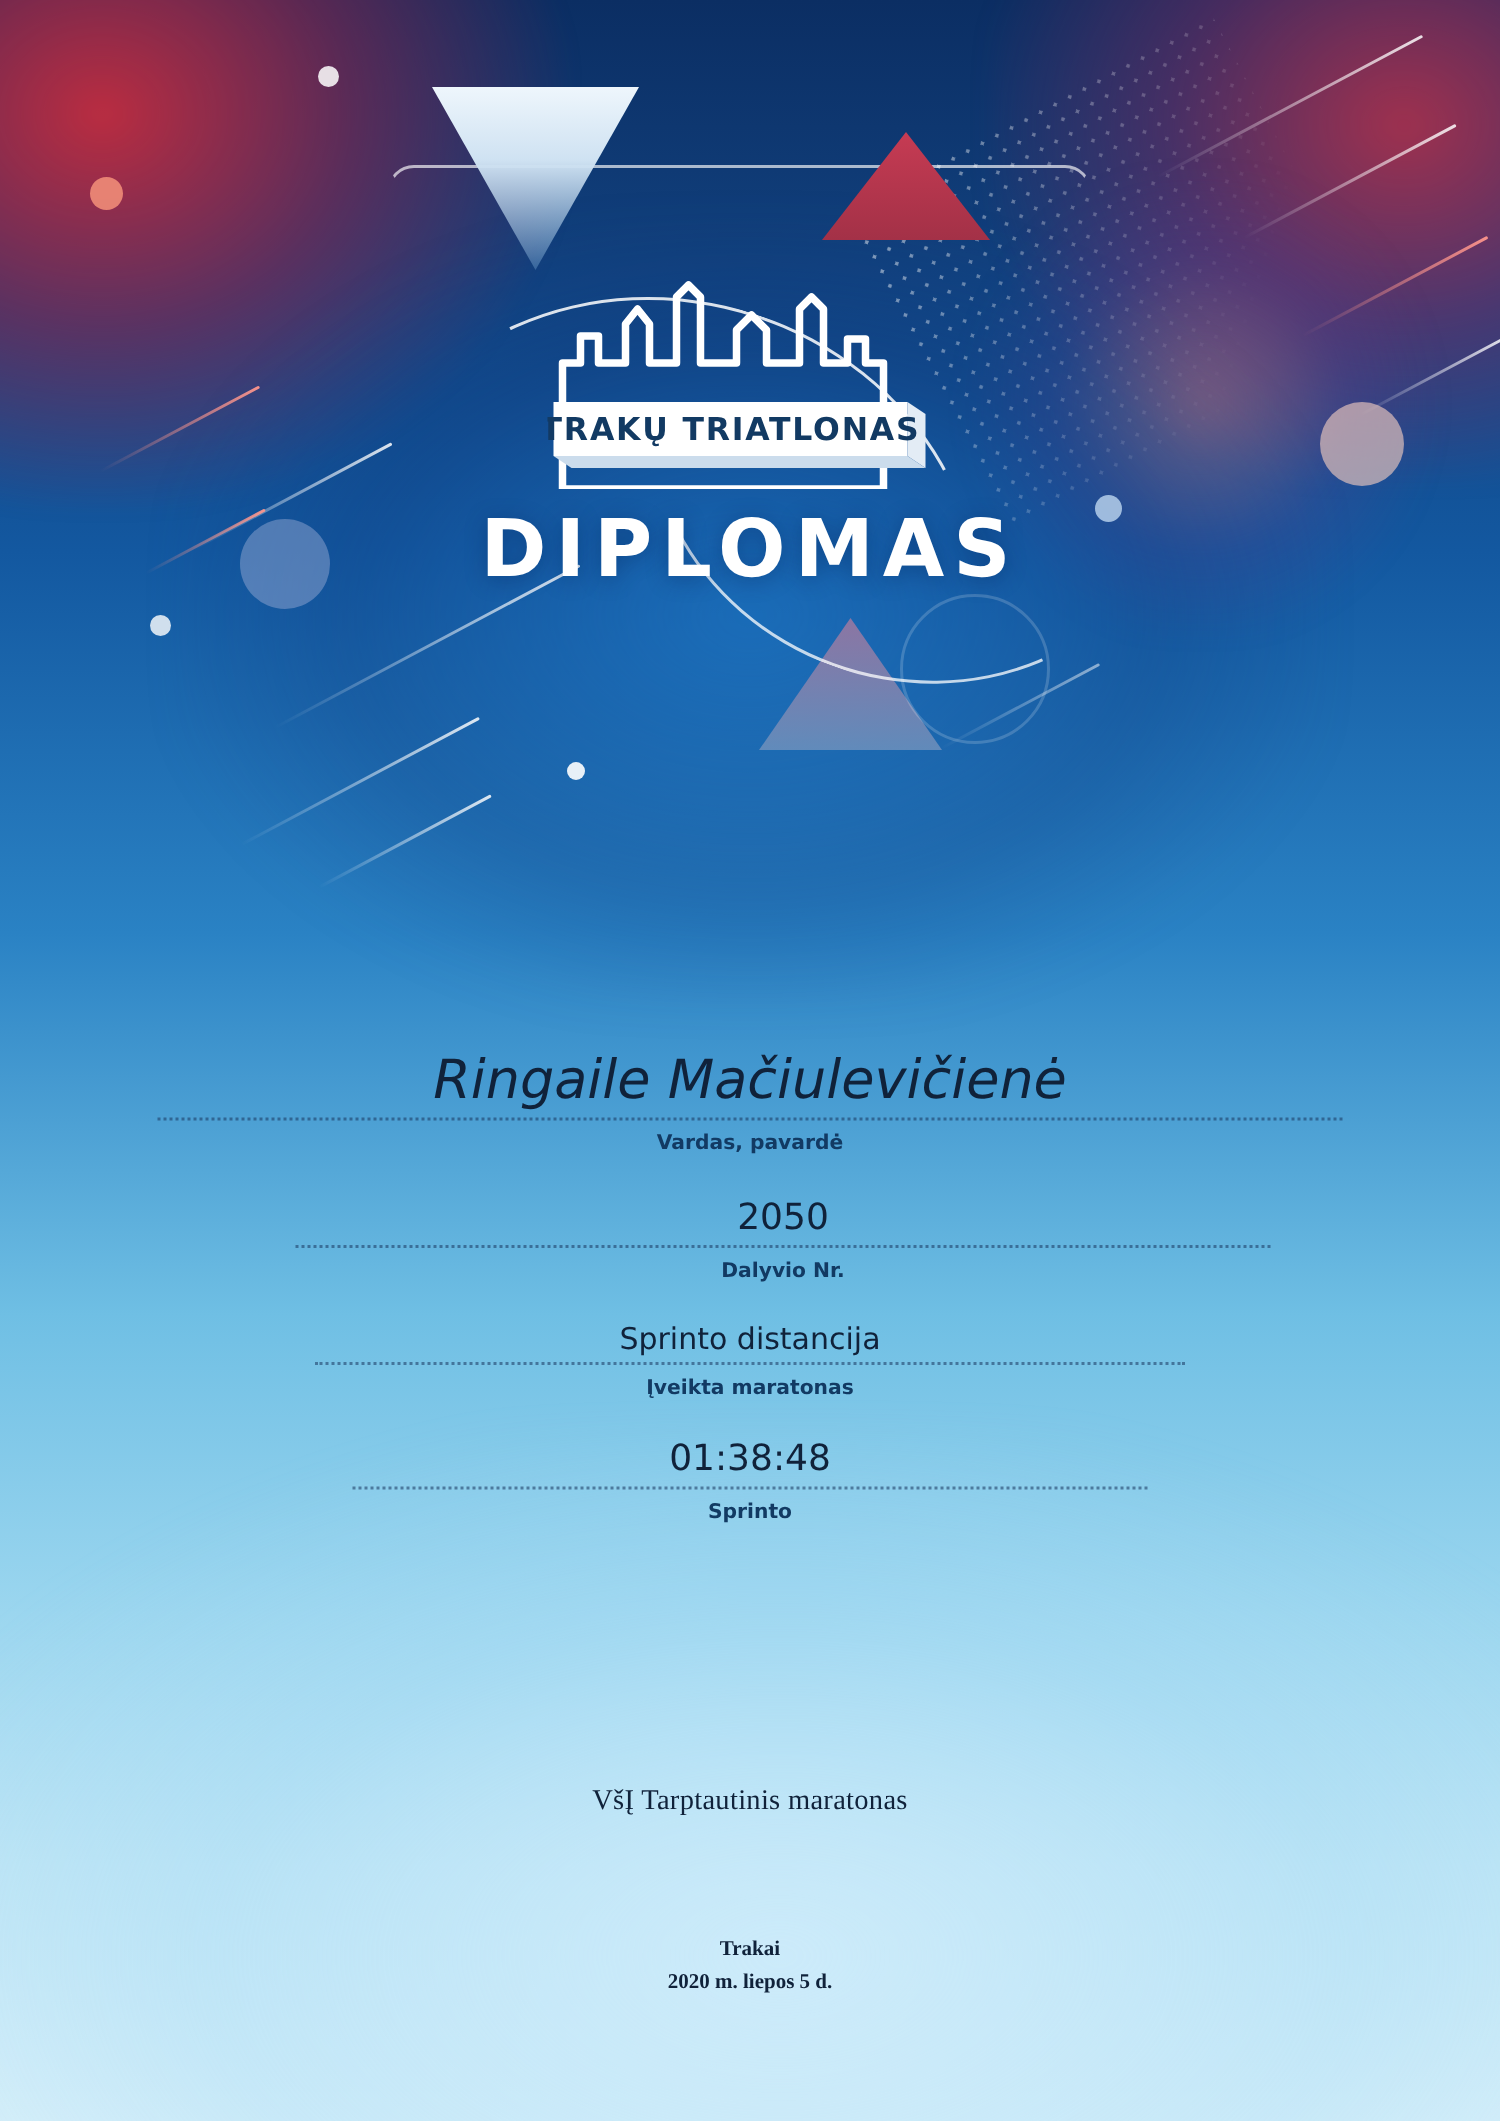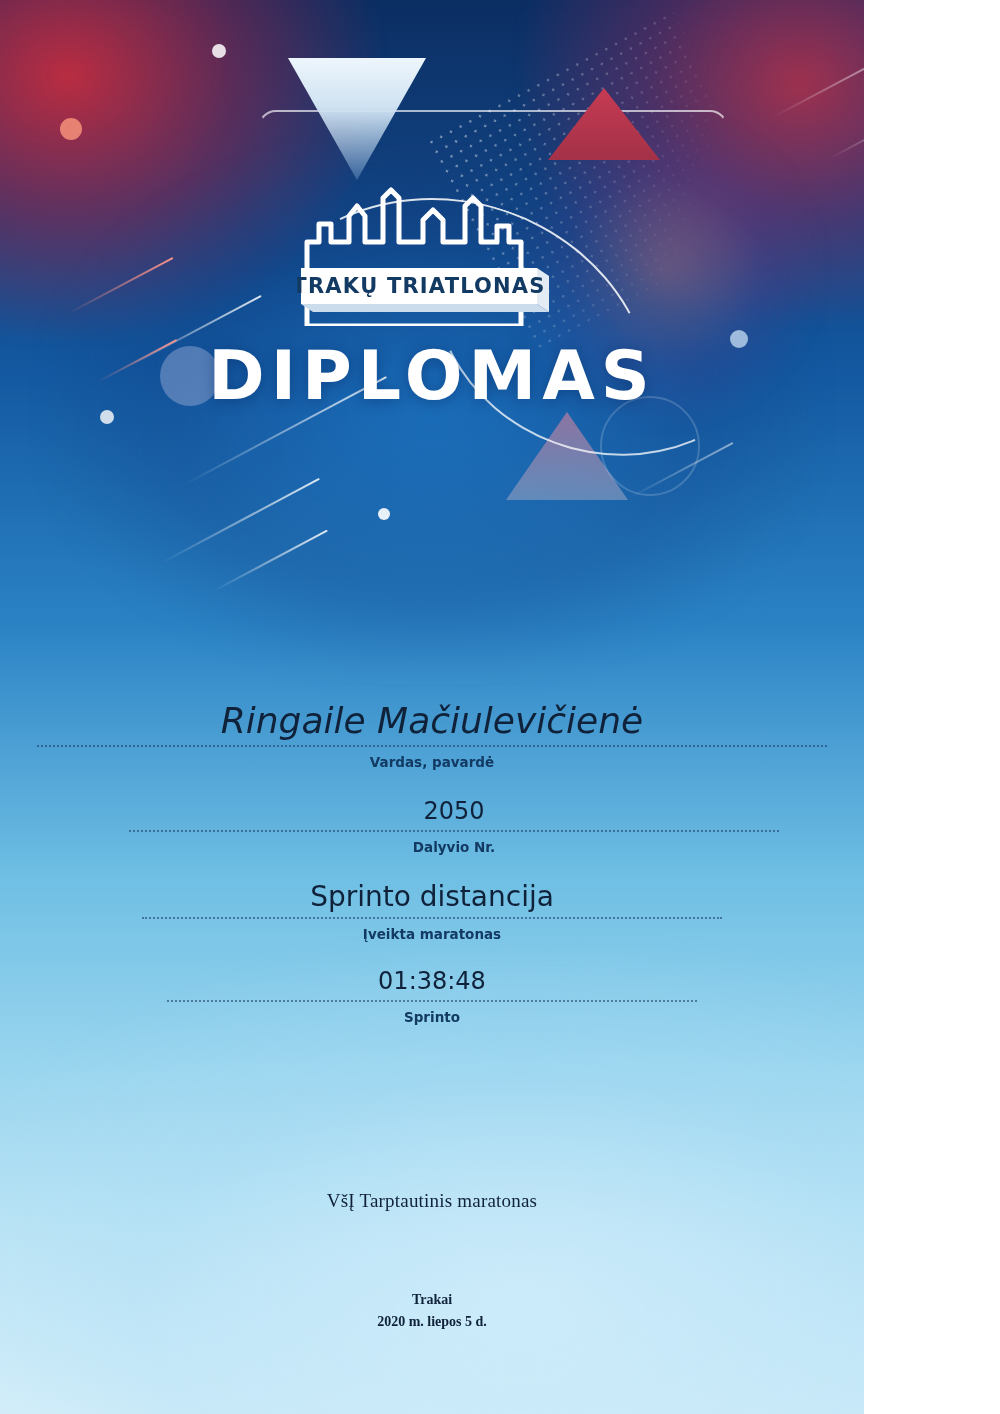--- a/index.html
+++ b/index.html
@@ -2,21 +2,21 @@
 <html><head>
 <meta charset="utf-8">
 <style>
   html, body {
     margin: 0;
     padding: 0;
     background: #ffffff;
   }
   .page {
     position: relative;
-    width: 864px;
+    width: 1000px;
     height: 1414px;
     overflow: hidden;
     font-family: "Liberation Sans", sans-serif;
     background: linear-gradient(180deg,
         #0b2e63 0%,
         #11407d 12%,
         #1358a0 26%,
         #2a82c4 44%,
         #6fbfe4 62%,
         #9bd6ef 76%,
@@ -170,21 +170,21 @@
   .logo svg { display: block; }
 
   
   .title {
     position: absolute;
     left: 0;
     right: 0;
     top: 336px;
     text-align: center;
     color: #ffffff;
-    font-size: 68px;
+    font-size: 53px;
     font-weight: bold;
     letter-spacing: 6px;
     font-family: "DejaVu Sans", sans-serif;
     text-shadow: 0 2px 14px rgba(0,30,80,0.35);
   }
 
   
   .fields {
     position: absolute;
     left: 0;
@@ -213,21 +213,21 @@
     font-size: 13.5px;
     font-weight: bold;
     font-family: "DejaVu Sans", sans-serif;
   }
   .f-name .value { font-size: 36px; font-style: italic; }
   .f-name .rule { width: 790px; }
   .f-num { margin-top: 28px; padding-left: 44px; }
   .f-num .value { font-size: 24px; }
   .f-num .rule { width: 650px; }
   .f-dist { margin-top: 26px; }
-  .f-dist .value { font-size: 28px; text-align: center; }
+  .f-dist .value { font-size: 20px; text-align: center; }
   .f-dist .rule { width: 580px; }
   .f-time { margin-top: 26px; }
   .f-time .value { font-size: 24px; }
   .f-time .rule { width: 530px; }
 
   
   .footer {
     position: absolute;
     left: 0;
     right: 0;

